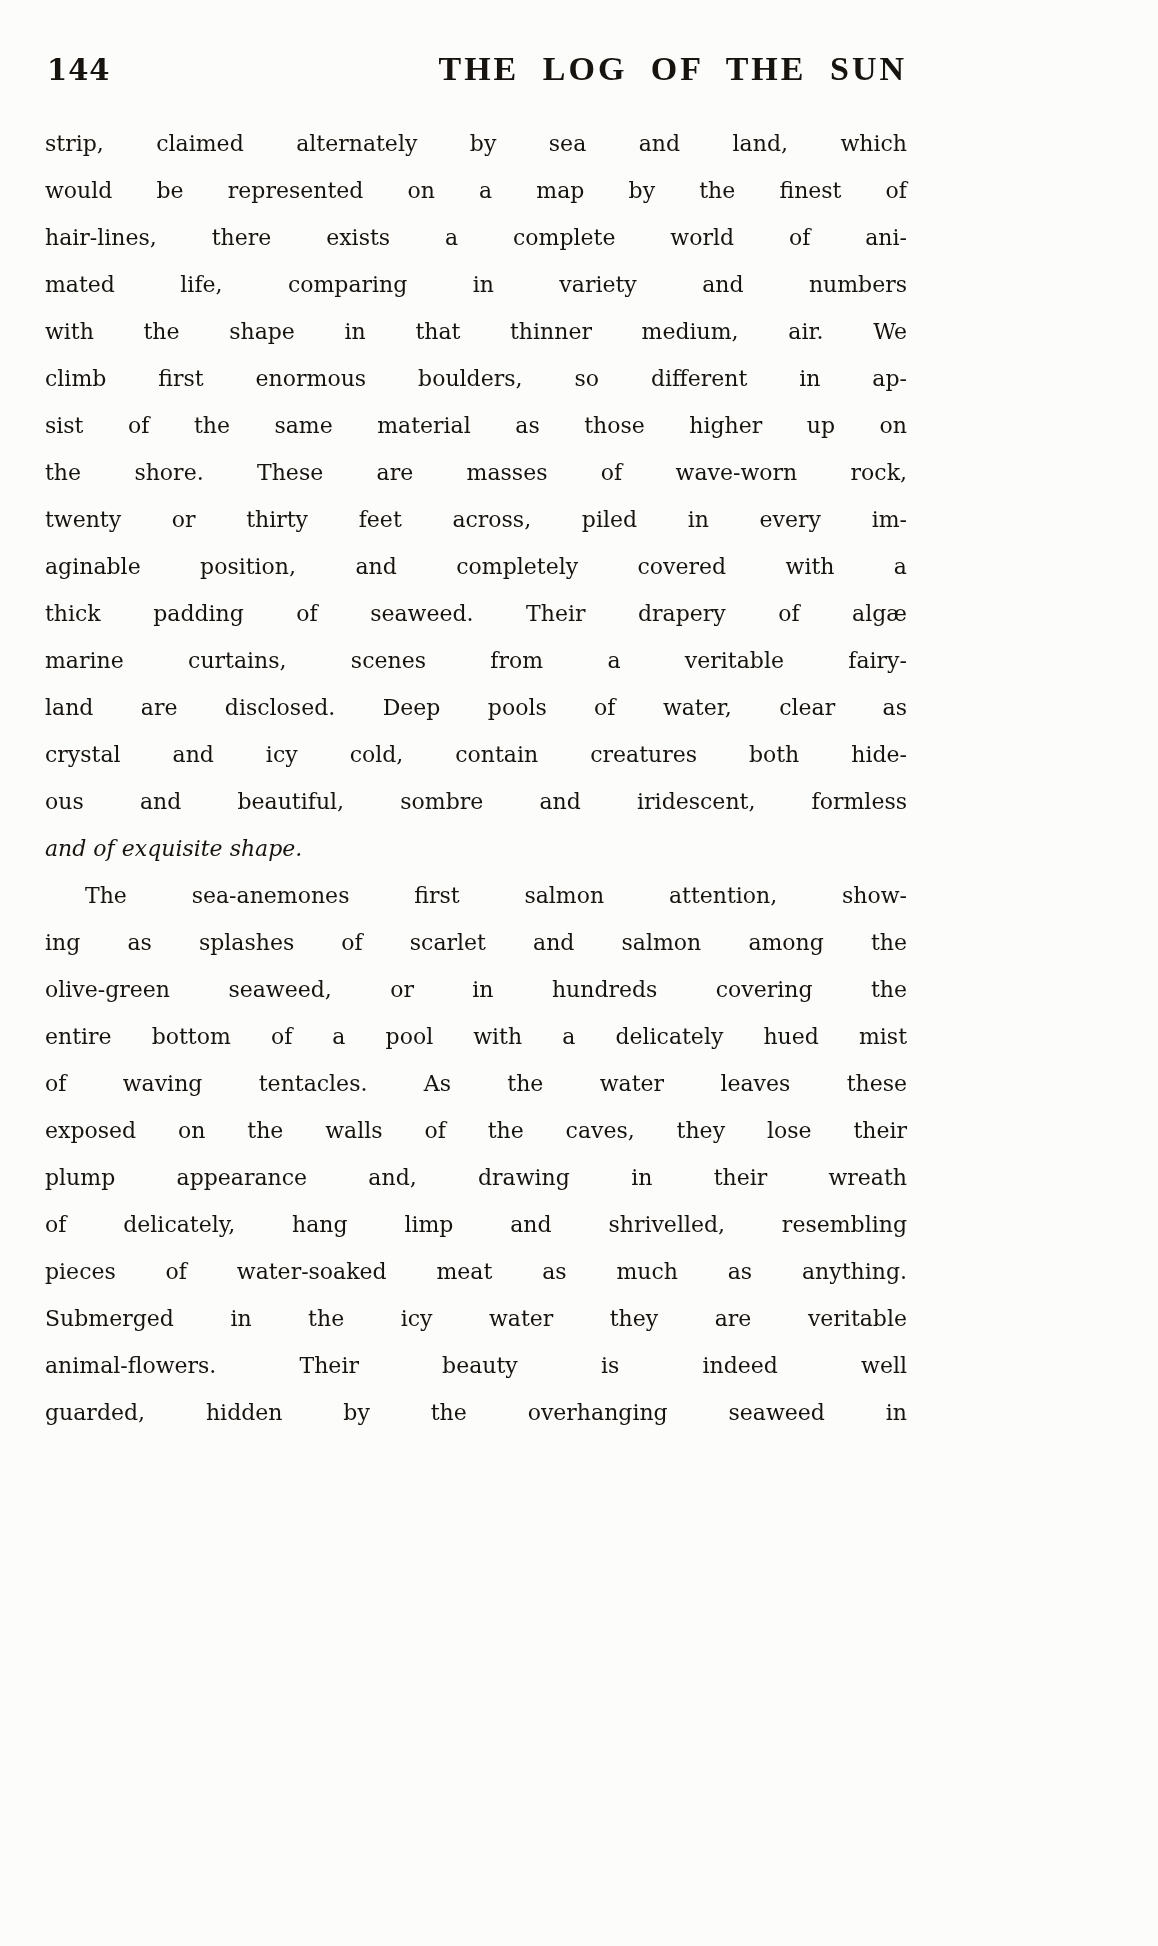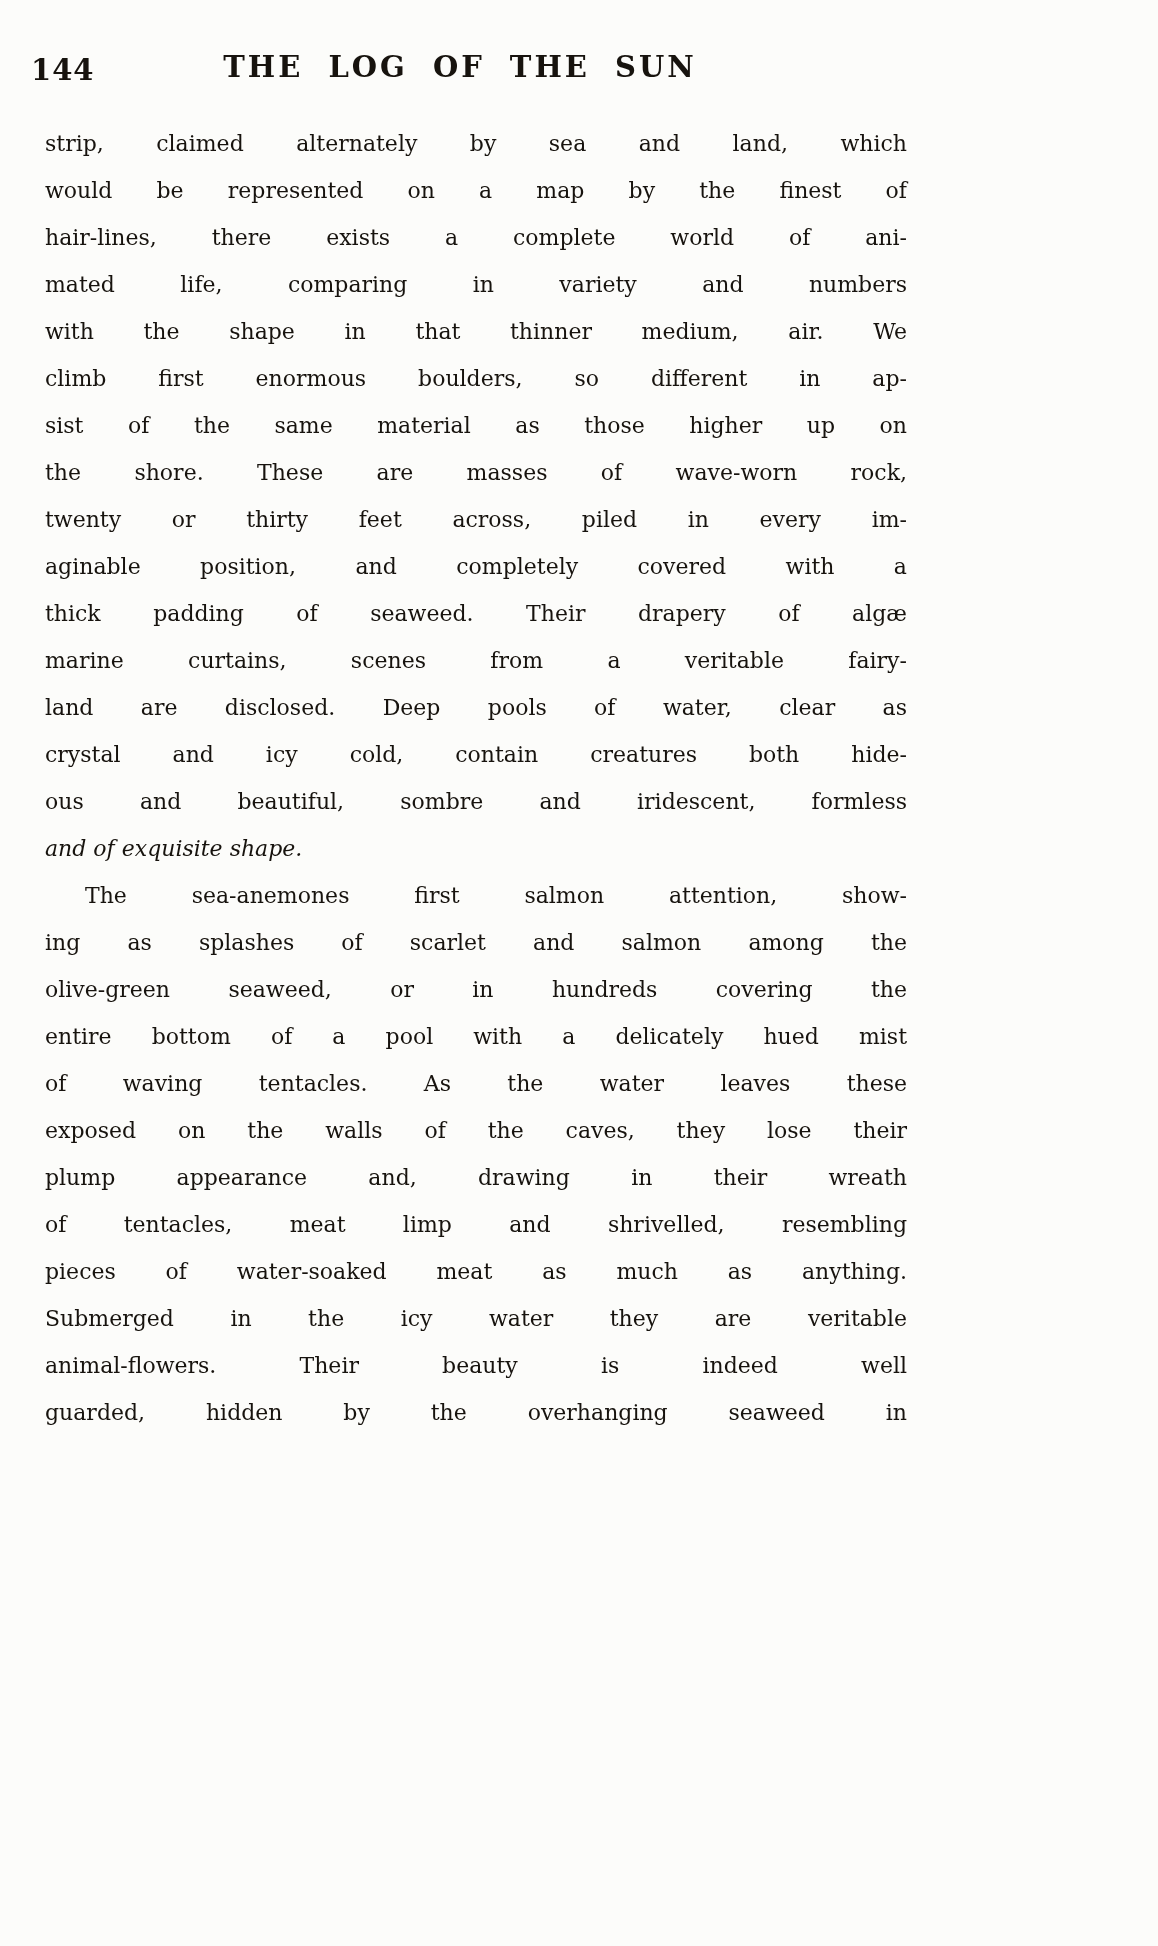--- a/index.html
+++ b/index.html
@@ -16,42 +16,43 @@
   .page {
     position: relative;
     width: 1158px;
     height: 1946px;
     background: #fcfcfa;
   }
 
   .running-head {
     position: absolute;
     top: 50px;
-    left: 29px;
+    left: 45px;
     width: 862px;
     height: 42px;
   }
 
   .page-number {
     position: absolute;
     left: 2px;
     top: 3px;
     font-weight: bold;
     font-size: 29px;
     letter-spacing: 1px;
   }
 
   .running-title {
     display: block;
-    text-align: center;
+    text-align: right;
     font-weight: bold;
-    font-size: 29px;
+    font-size: 34px;
     letter-spacing: 3px;
     word-spacing: 12px;
     white-space: nowrap;
+    font-family: Liberation Serif, serif;
   }
 
   .text-block {
     position: absolute;
     top: 120px;
     left: 45px;
     width: 862px;
     font-size: 22px;
     line-height: 47px;
   }
@@ -105,20 +106,20 @@
         <div class="line no-justify">and of exquisite shape.</div>
       </div>
       <div class="paragraph">
         <div class="line indent">The sea-anemones first salmon attention, show-</div>
         <div class="line">ing as splashes of scarlet and salmon among the</div>
         <div class="line">olive-green seaweed, or in hundreds covering the</div>
         <div class="line">entire bottom of a pool with a delicately hued mist</div>
         <div class="line">of waving tentacles.  As the water leaves these</div>
         <div class="line">exposed on the walls of the caves, they lose their</div>
         <div class="line">plump appearance and, drawing in their wreath</div>
-        <div class="line">of tentacles, meat limp and shrivelled, resembling</div>
+        <div class="line">of delicately, hang limp and shrivelled, resembling</div>
         <div class="line">pieces of water-soaked meat as much as anything.</div>
         <div class="line">Submerged in the icy water they are veritable</div>
         <div class="line">animal-flowers.  Their beauty is indeed well</div>
         <div class="line">guarded, hidden by the overhanging seaweed in</div>
       </div>
     </main>
 </div>
 
 </body></html>

